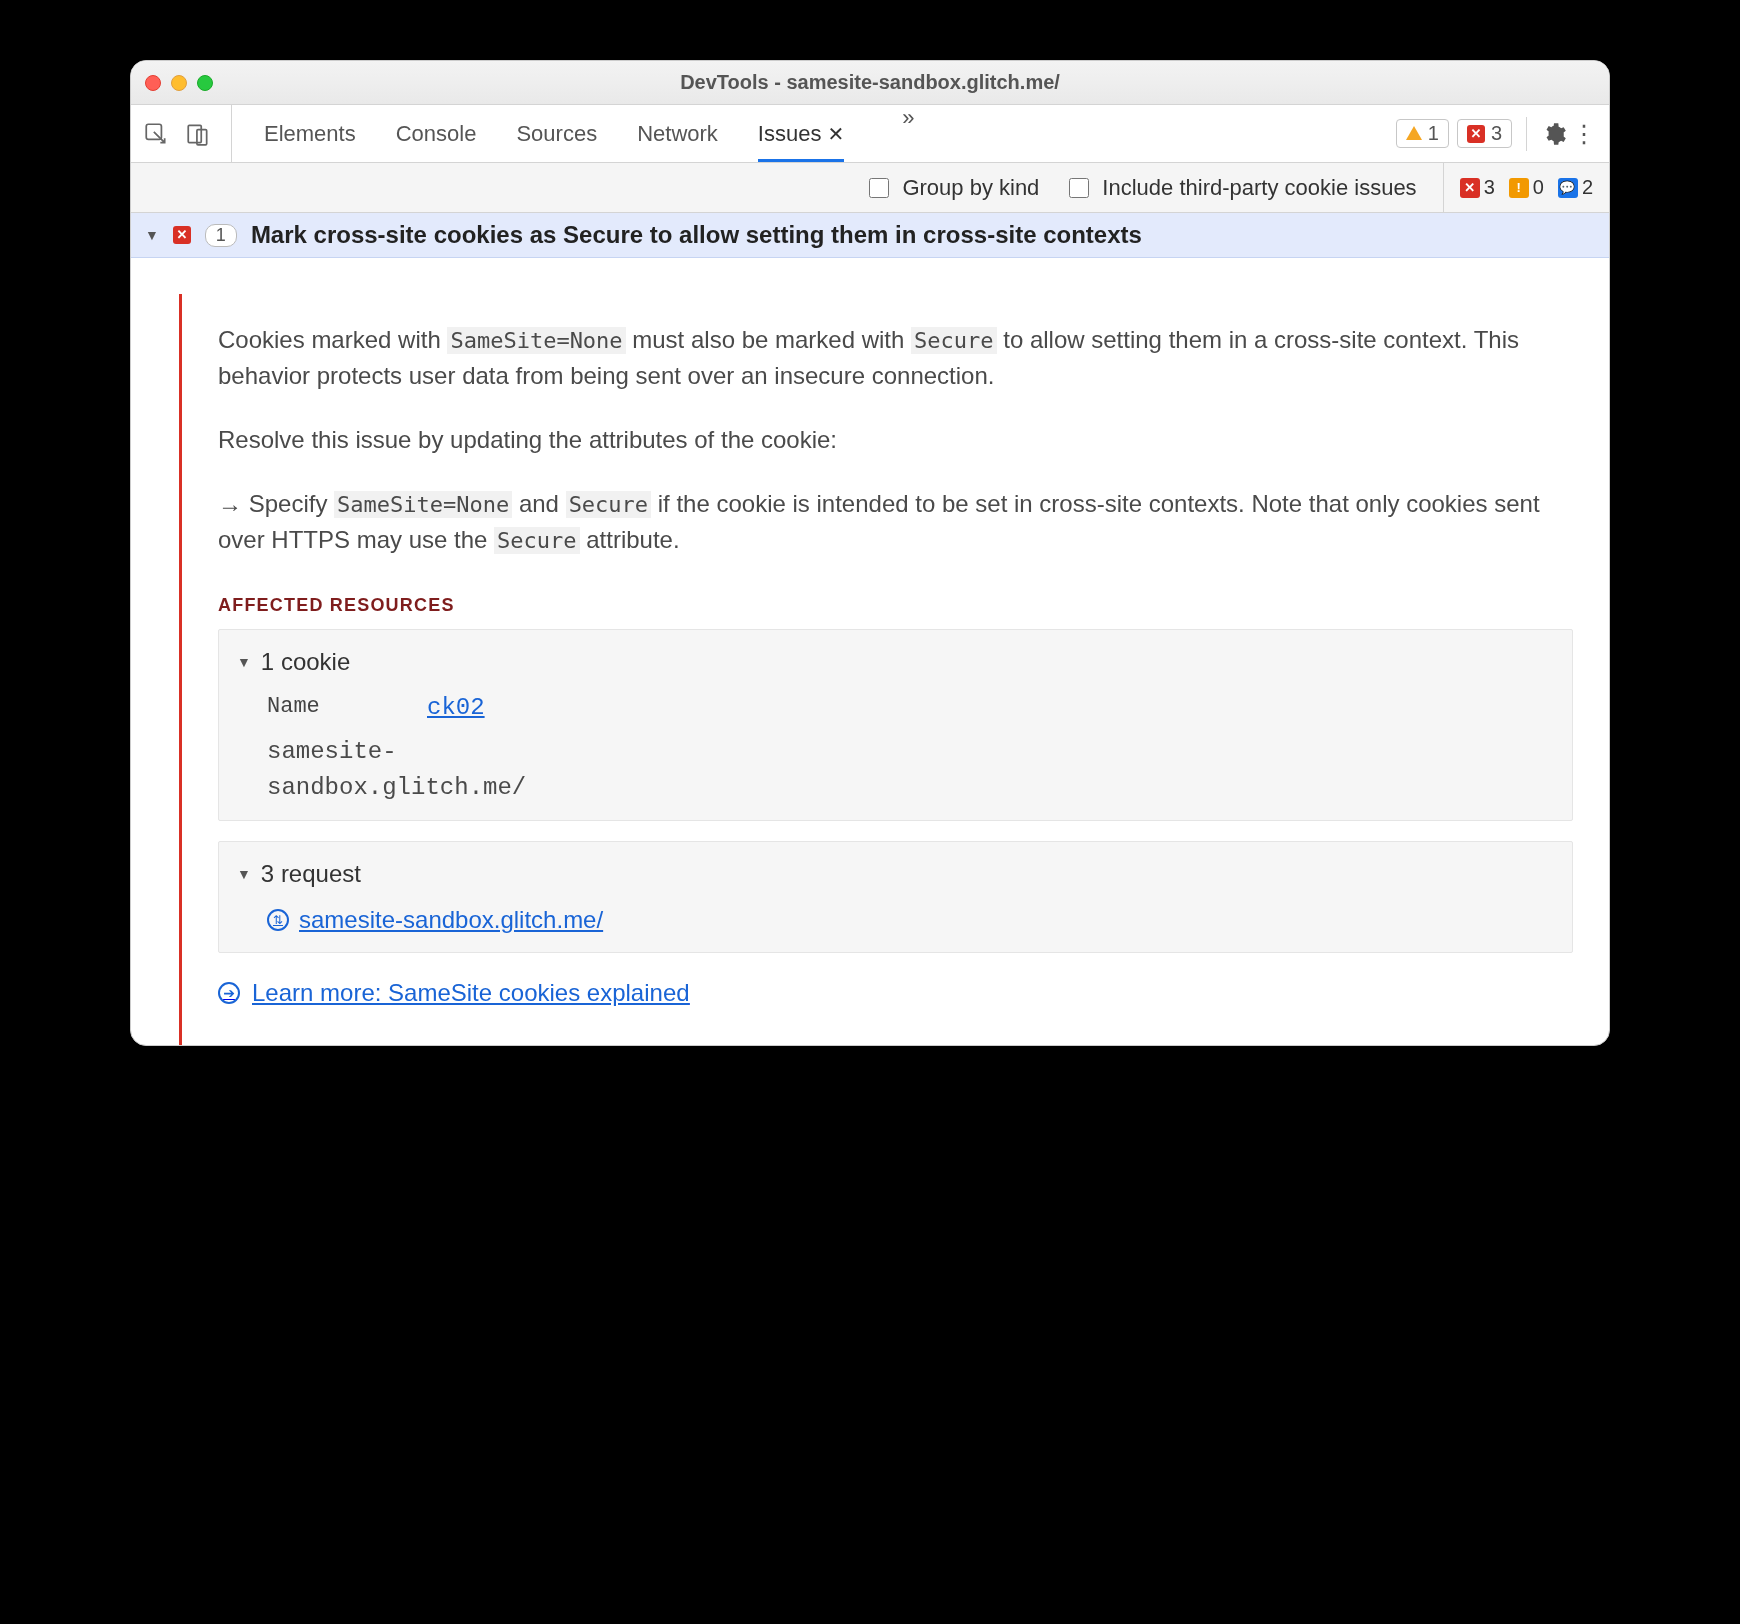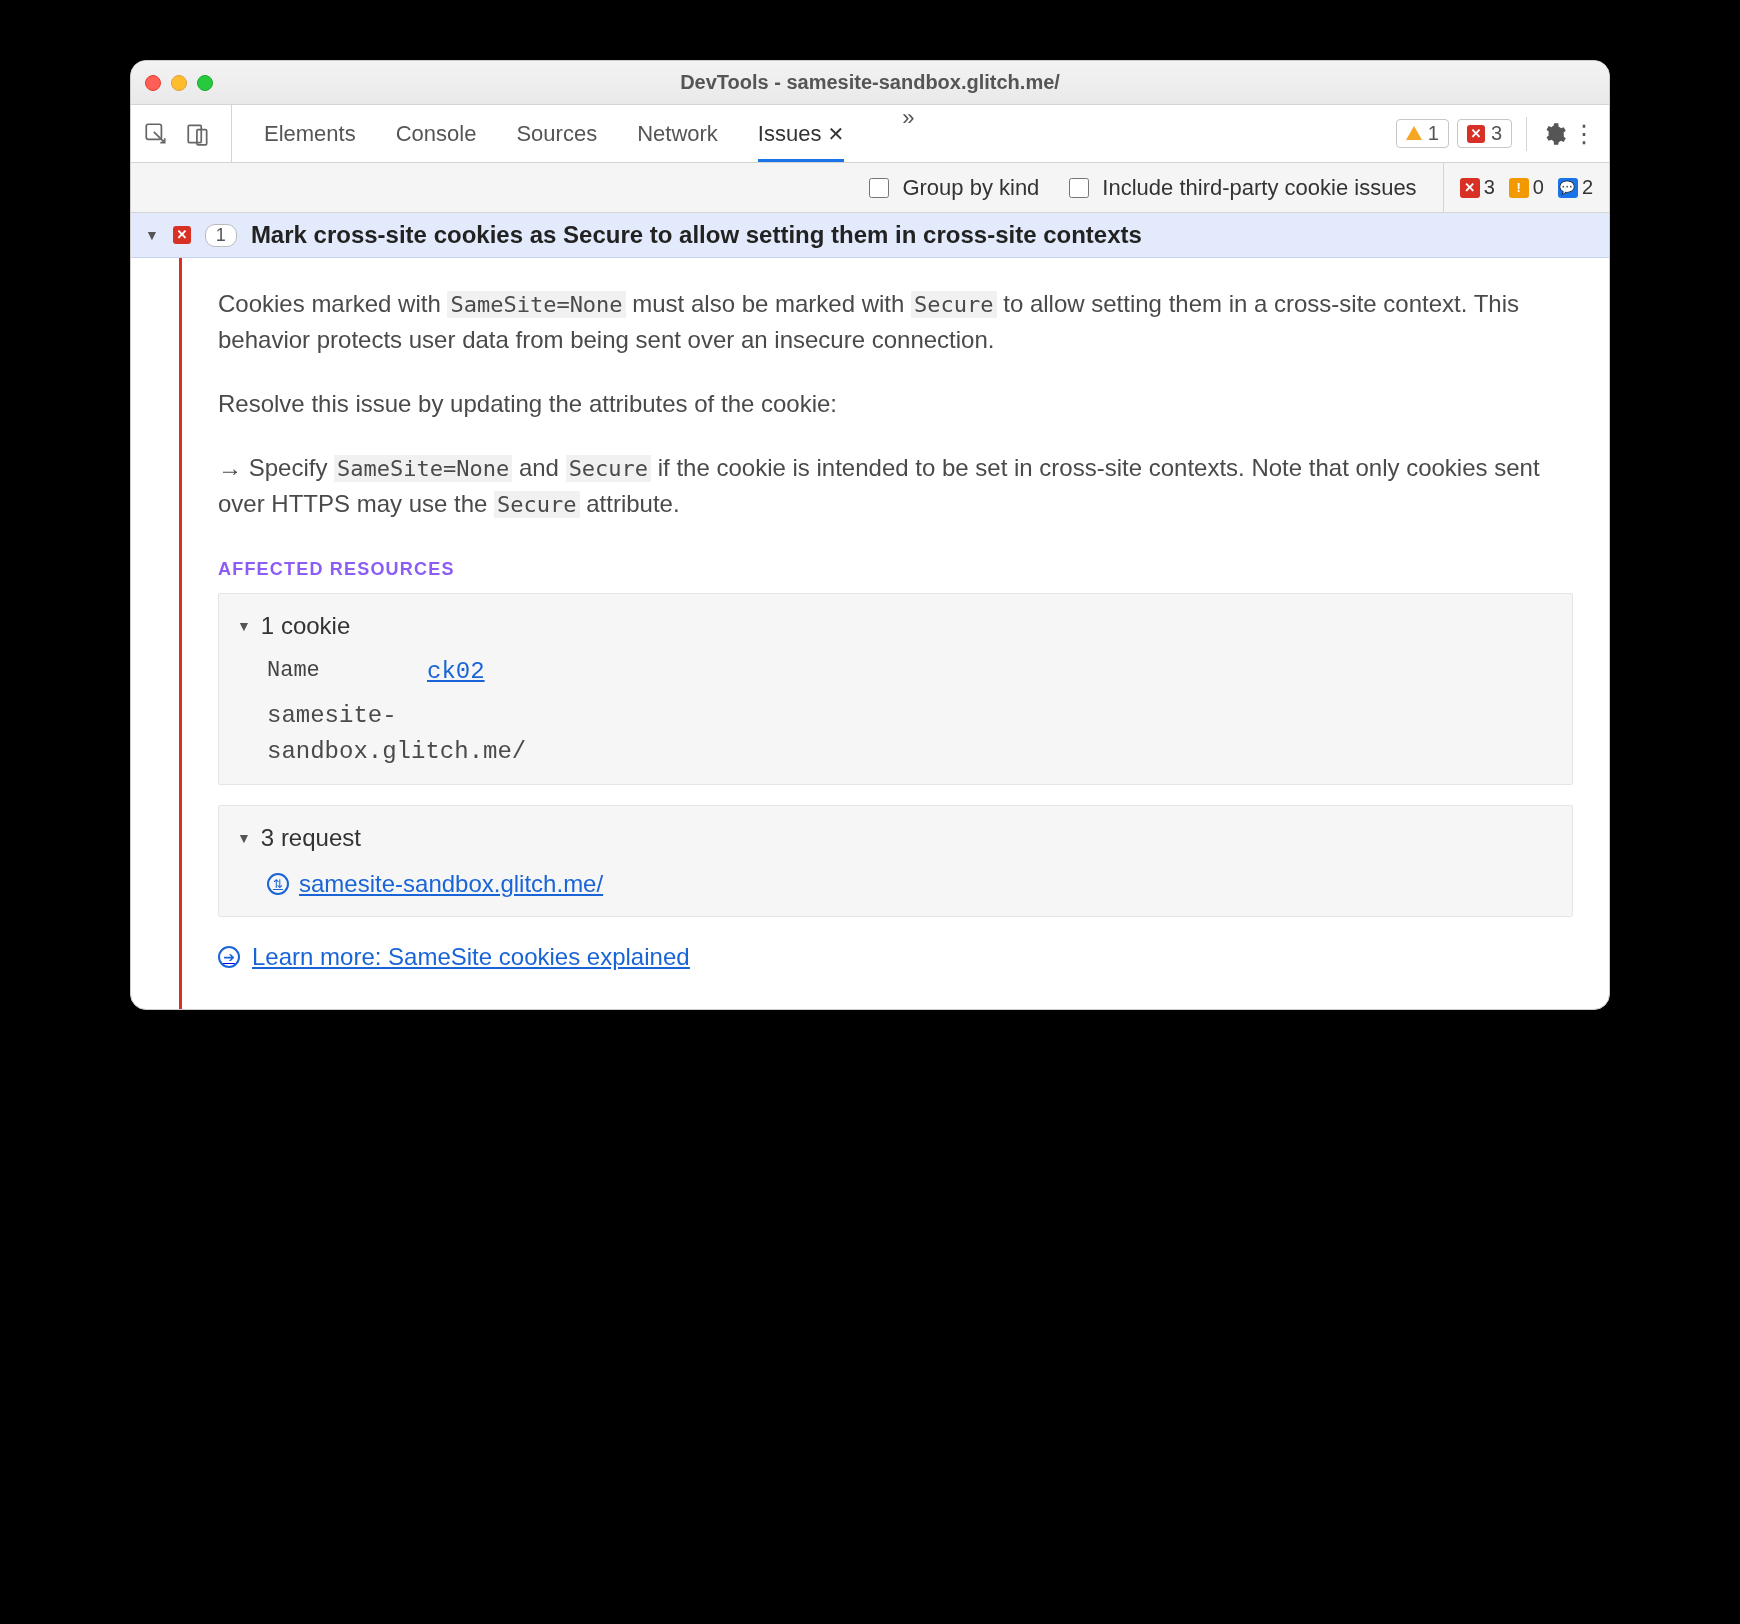--- a/index.html
+++ b/index.html
@@ -95,38 +95,39 @@
     font-size: 24px; font-weight:600; color:#222;
   }
   .tri { color:#555; font-size:14px;}
   .count-badge {
     background:#fff; border:1px solid #bbb; color:#555;
     border-radius:10px; padding:0 10px; font-size:18px; font-weight:normal;
   }
   
   .issue-body {
     display:flex;
+    margin-top:36px;
   }
   .redline { width:3px; background:#d93025; margin-left: 48px; margin-right: 0;}
   .body-inner {
     padding: 28px 36px 34px 36px;
     font-size: 24px; line-height:1.5; color:#4a4a4a;
     flex:1;
   }
   .body-inner p { margin: 0 0 28px 0;}
   code {
     font-family: ui-monospace, Menlo, monospace;
     background:#f1f1f1;
     padding: 1px 3px;
     font-size: 22px;
   }
   .arrow { display:inline-block; width:24px;}
   .section-h {
     letter-spacing:1.2px; text-transform:uppercase;
-    font-size:18px; color:#8b5cf6; font-weight:600;
+    font-size:18px; color:#7f1d1d; font-weight:600;
     margin: 34px 0 10px 0;
   }
   .res-block {
     background:#f6f6f6;
     border:1px solid #e5e5e5;
     border-radius:2px;
     padding: 14px 18px;
     margin-bottom: 20px;
     font-size: 24px;
   }

